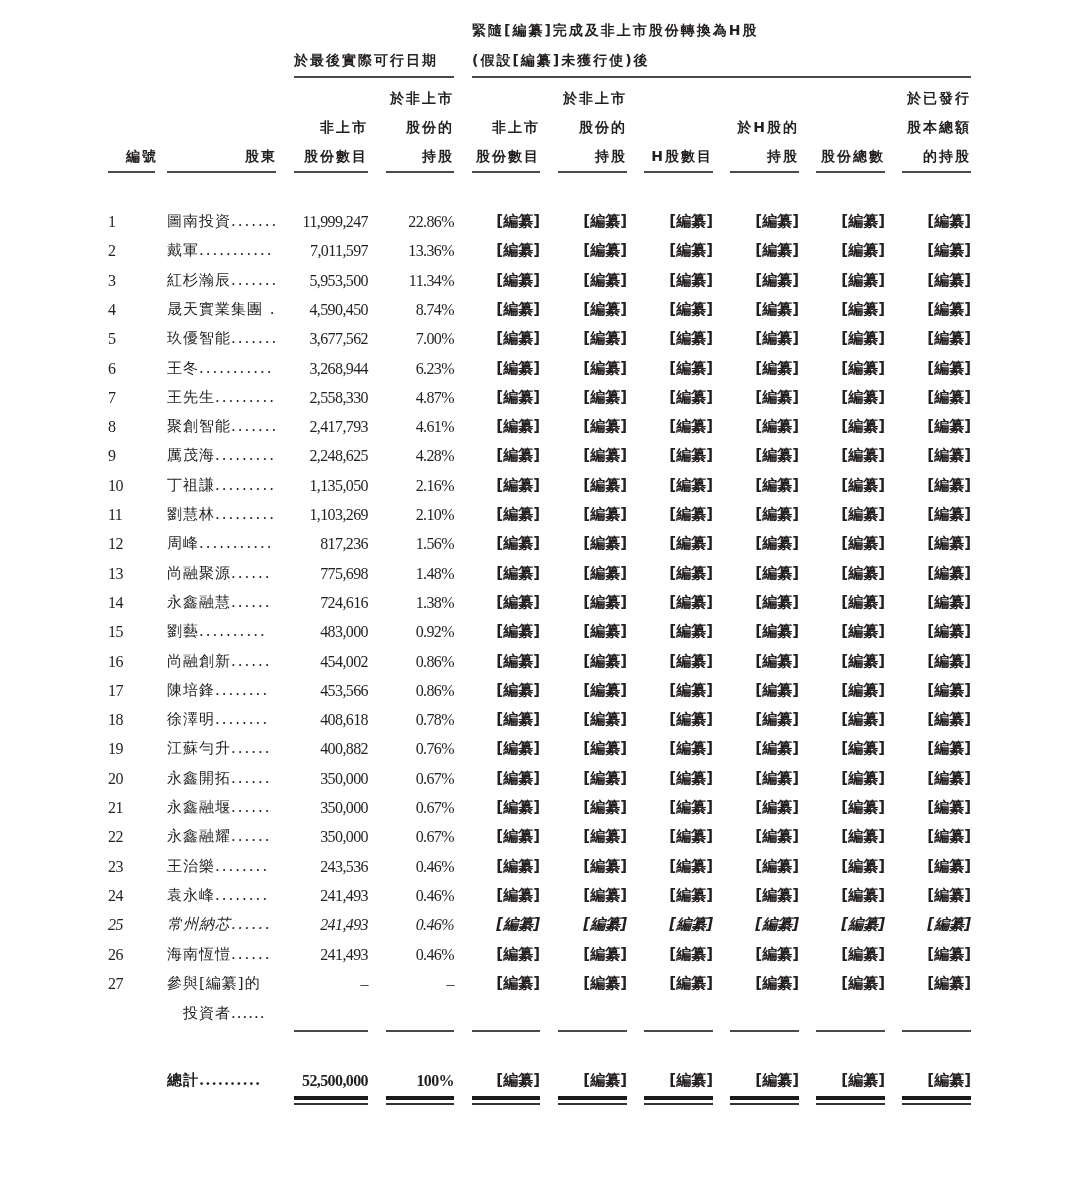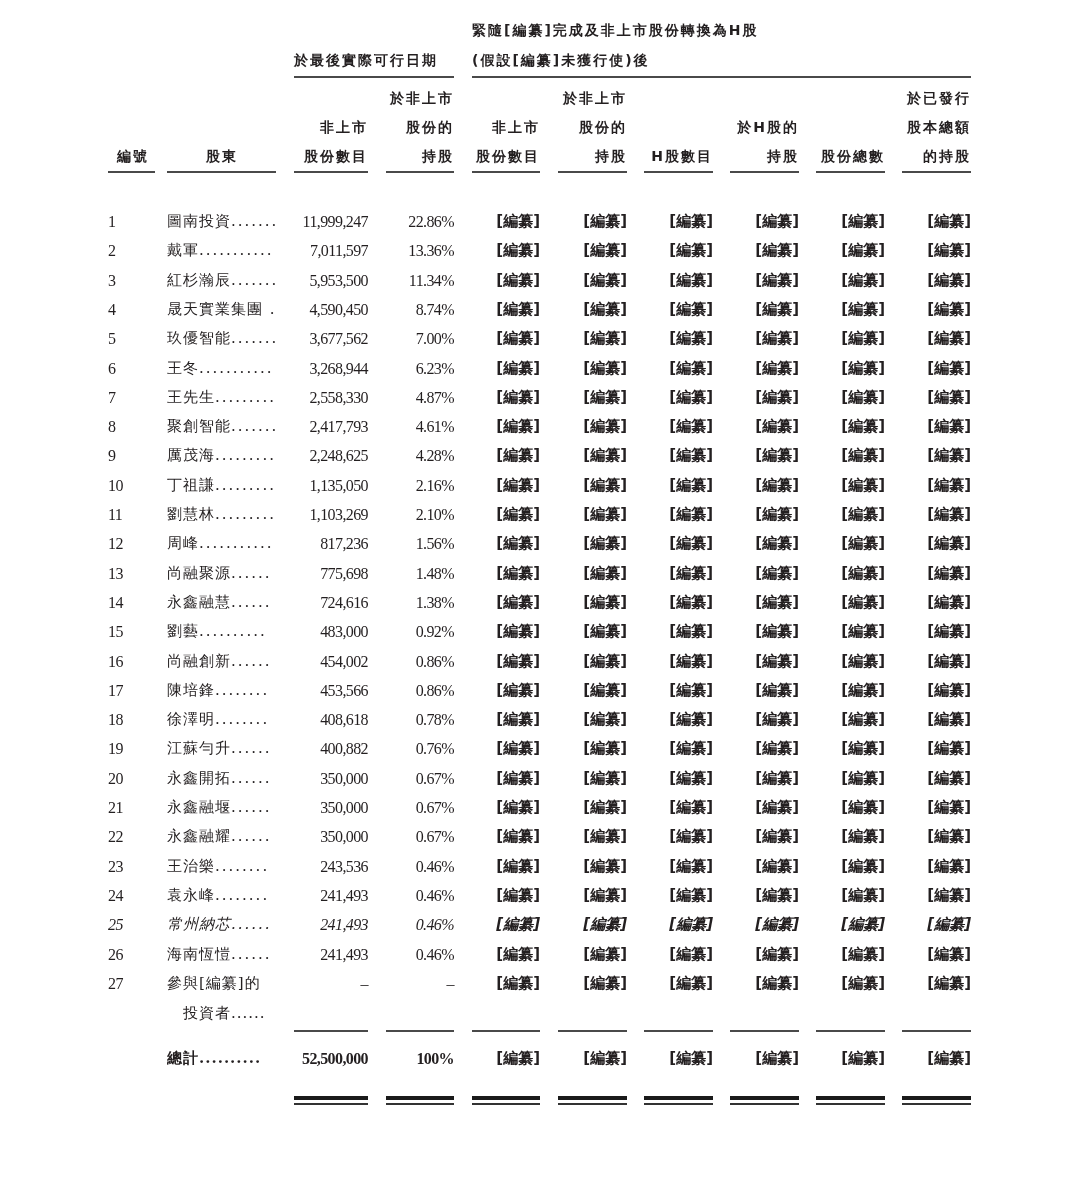--- a/index.html
+++ b/index.html
@@ -3,21 +3,21 @@
 <meta charset="utf-8">
 <style>
   html, body { margin: 0; padding: 0; background: #ffffff; }
   body { width: 1080px; height: 1180px; position: relative; overflow: hidden;
          font-family: "Liberation Serif", "DejaVu Serif", serif; color: #231f20; }
   .abs { position: absolute; }
   .hdr { font-family: "DejaVu Sans", "Liberation Sans", sans-serif; font-size: 14px; font-weight: bold;
          letter-spacing: 2px; line-height: 29px; white-space: nowrap; }
   .hdr.right { text-align: right; }
   .hdr.center { text-align: left; }
-  .hdr.left { text-align: center; }
+  .hdr.left { text-align: right; }
   .rule { position: absolute; height: 1.5px; background: #4a4a4a; }
   .rule-thick { position: absolute; height: 4px; background: #1a1a1a; }
   .rule-thin { position: absolute; height: 1.5px; background: #333; }
   .row { position: absolute; left: 0; width: 1080px; height: 29px; }
   .cell { position: absolute; top: 0; height: 29px; line-height: 29px; font-size: 16px; white-space: nowrap;
           letter-spacing: -0.6px; }
   .num { text-align: right; }
   .idx { left: 108px; width: 40px; text-align: left; }
   .name { left: 167px; width: 110px; font-family: "DejaVu Serif", "Liberation Serif", serif; font-size: 15px; letter-spacing: 1px; overflow: hidden; }
   .name .dots { letter-spacing: 2px; }
@@ -416,21 +416,21 @@
   <div class="rule" style="left:294px;top:1030px;width:74px;"></div>
   <div class="rule" style="left:386px;top:1030px;width:68px;"></div>
   <div class="rule" style="left:472px;top:1030px;width:68px;"></div>
   <div class="rule" style="left:558px;top:1030px;width:69px;"></div>
   <div class="rule" style="left:644px;top:1030px;width:69px;"></div>
   <div class="rule" style="left:730px;top:1030px;width:69px;"></div>
   <div class="rule" style="left:816px;top:1030px;width:69px;"></div>
   <div class="rule" style="left:902px;top:1030px;width:69px;"></div>
 </div>
 
-<div class="row" style="top:1044px;">
+<div class="row" style="top:1066px;">
   <div class="cell name bold" style="width:120px;">總計..........</div>
   <div class="cell num c3 bold">52,500,000</div>
   <div class="cell num c4 bold">100%</div>
   <div class="cell red r5">[編纂]</div>
   <div class="cell red r6">[編纂]</div>
   <div class="cell red r7">[編纂]</div>
   <div class="cell red r8">[編纂]</div>
   <div class="cell red r9">[編纂]</div>
   <div class="cell red r10">[編纂]</div>
 </div>

